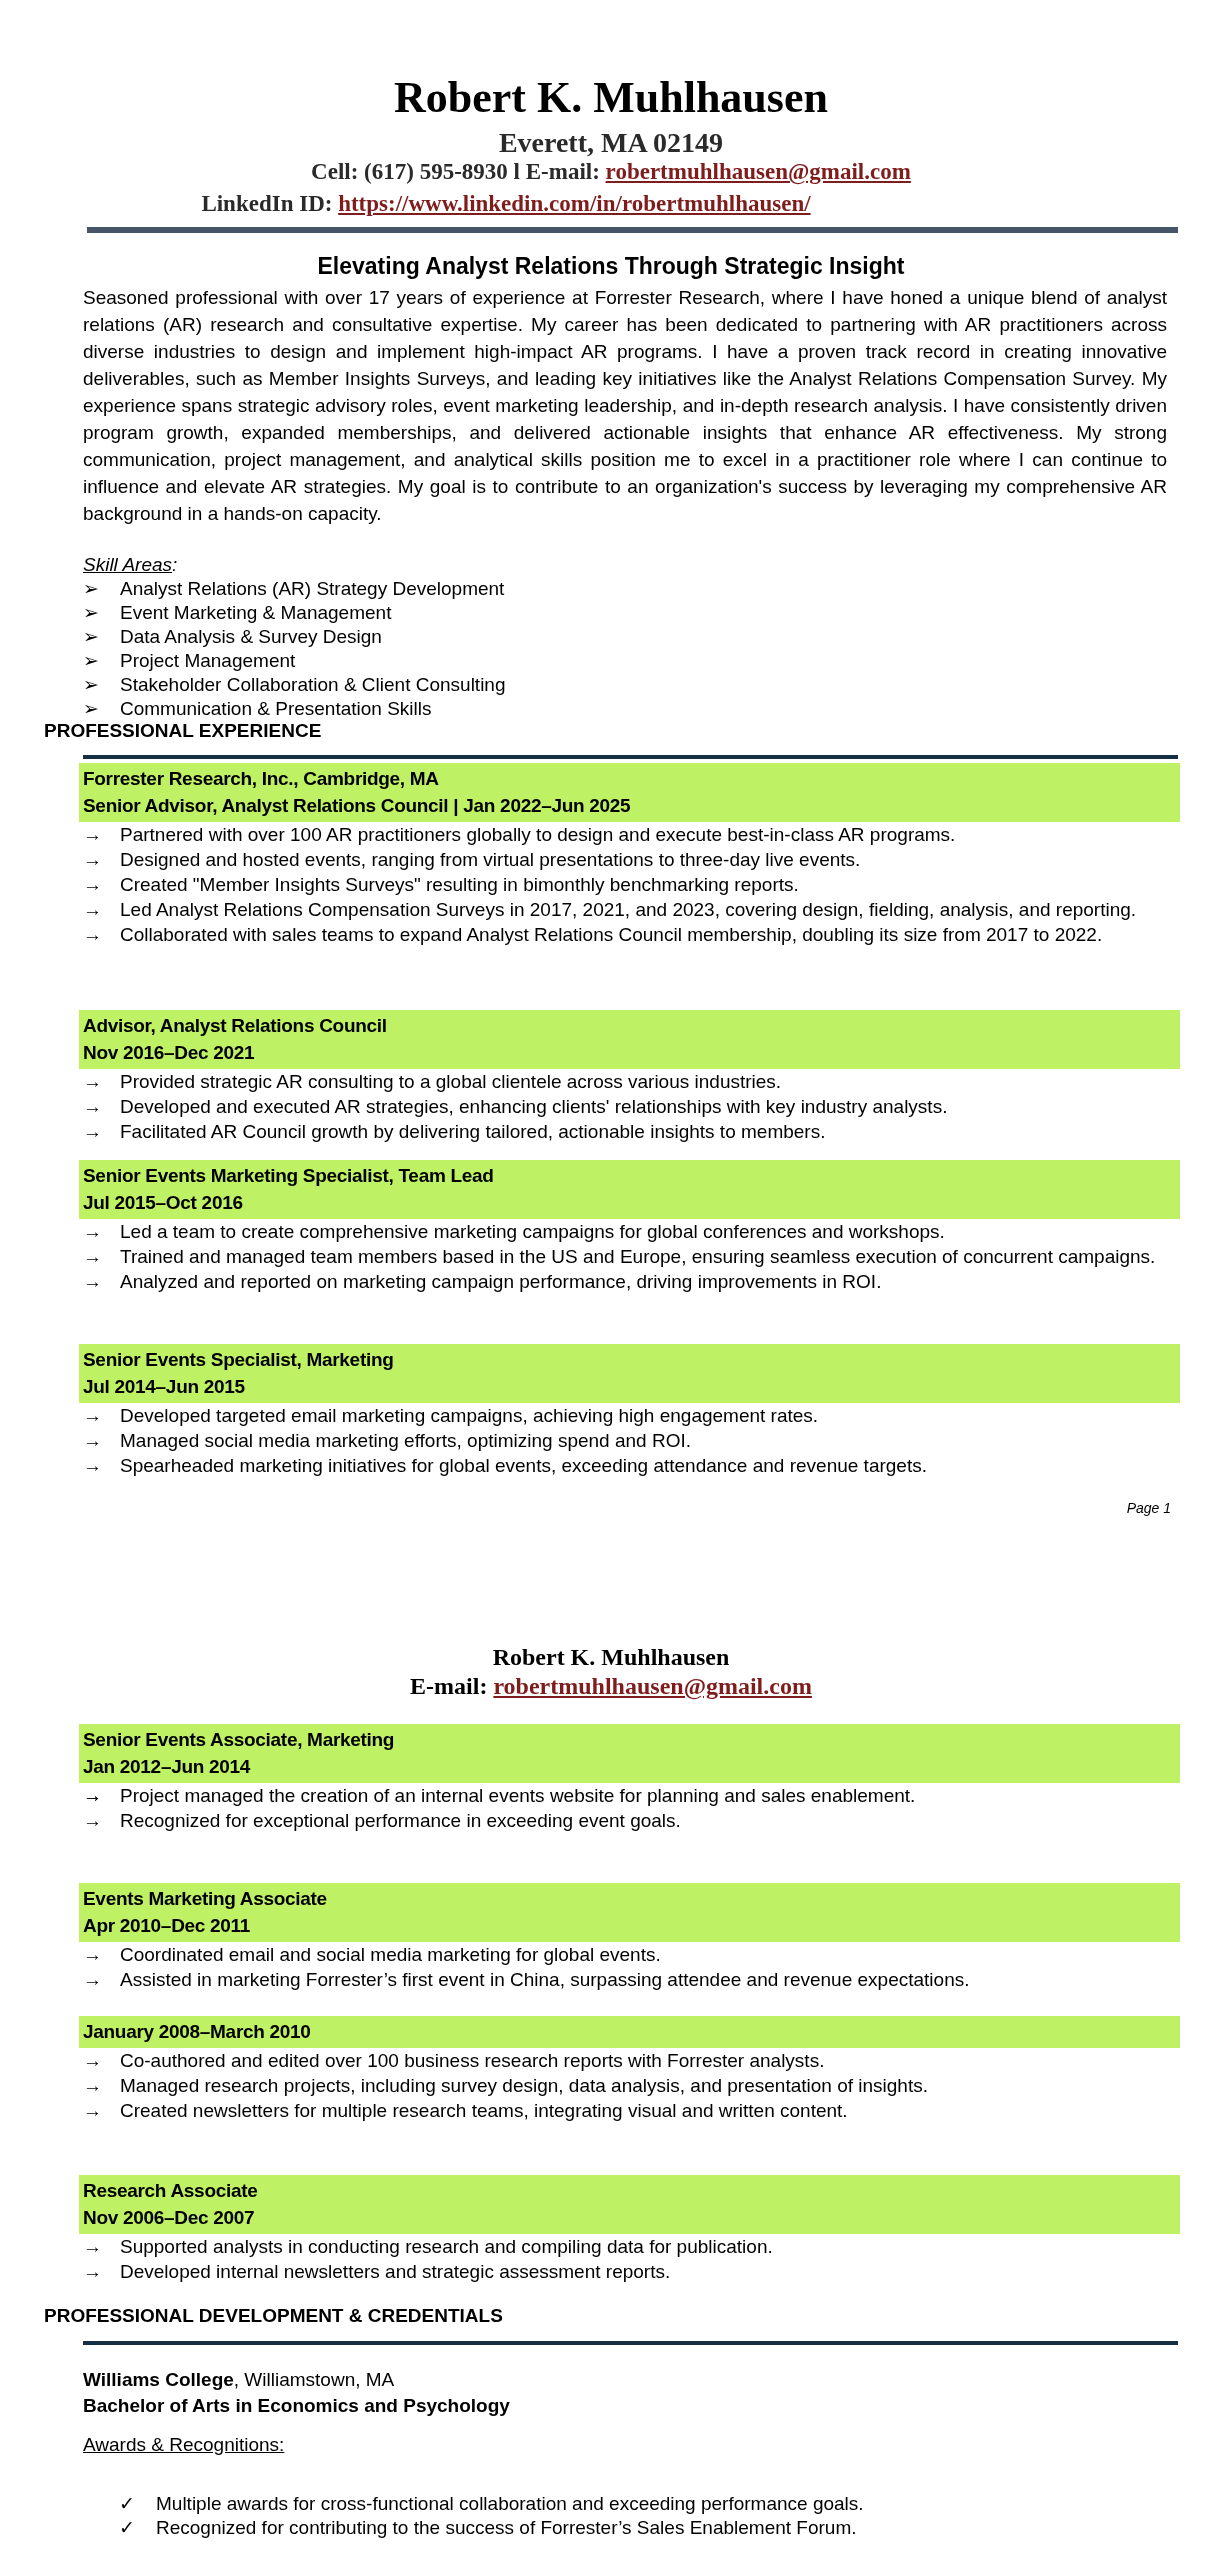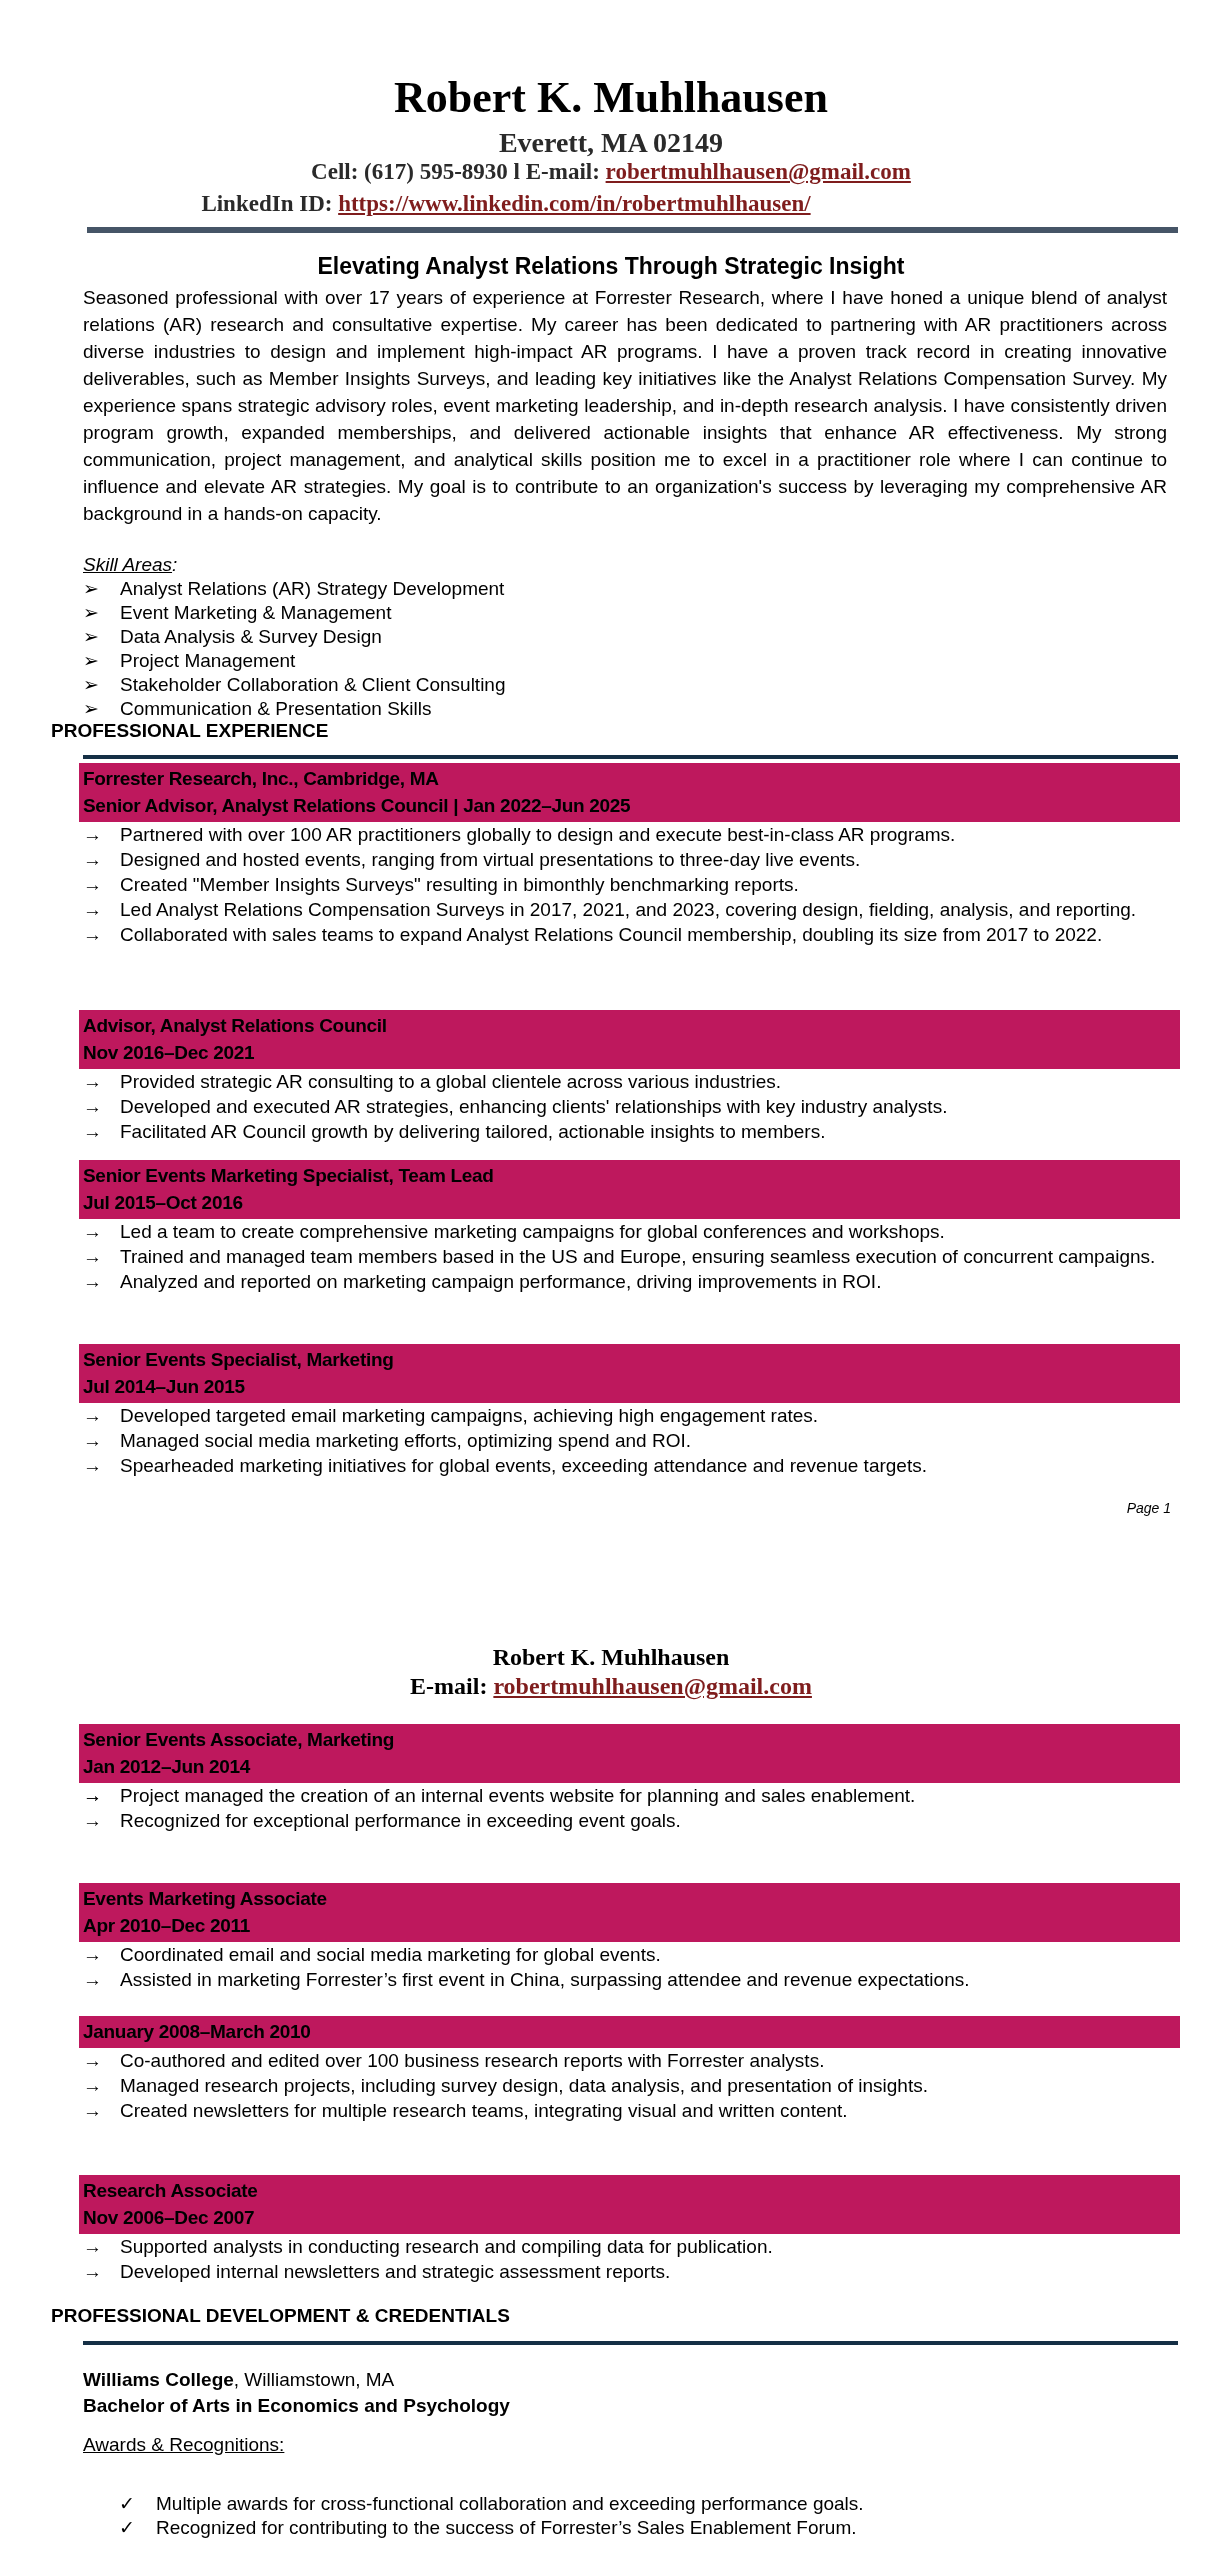--- a/index.html
+++ b/index.html
@@ -16,25 +16,25 @@
   #header-rule { position:absolute; left:87px; top:227px; width:1091px; height:6px; background:#465567; }
 
   #headline { position:absolute; left:0; width:1222px; top:252px; font-size:23px; font-weight:bold; line-height:28px; }
   #summary { position:absolute; left:83px; width:1084px; top:284px; font-size:19px; line-height:27px; text-align:justify; }
 
   #skills-label { position:absolute; left:83px; top:553px; font-size:19px; font-style:italic; text-decoration:underline; line-height:24px; }
   #skills { position:absolute; left:83px; top:577px; list-style:none; margin:0; padding:0; font-size:19px; line-height:24px; }
   #skills li { position:relative; padding-left:37px; }
   #skills li .mk { position:absolute; left:0; top:0; }
 
-  .sec-title { position:absolute; left:15px; width:1133px; font-size:19px; font-weight:bold; line-height:24px;padding-left:36px; }
+  .sec-title { position:absolute; left:8px; width:1133px; font-size:19px; font-weight:bold; line-height:24px;padding-left:36px; }
   .sec-rule { position:absolute; left:83px; width:1095px; height:4px; background:#152f45; }
 
   .job { position:absolute; left:79px; width:1101px; }
-  .job-head { background:#be185d; padding:2px 4px 3px 4px; }
+  .job-head { background:#bef264; padding:2px 4px 3px 4px; }
   .job-head div { font-family:"Liberation Sans Narrow", "Liberation Sans", sans-serif; font-weight:bold; font-size:19px; line-height:27px; letter-spacing:-0.3px; }
   .bullets { list-style:none; margin:0; padding:0 0 0 4px; font-size:19px; line-height:25px; }
   .bullets li { position:relative; padding-left:37px; text-align:justify; }
   .bullets li .mk { position:absolute; left:0; top:0; }
 
   #page1 { position:absolute; right:51px; top:1496px; font-size:14px; font-style:italic; line-height:24px; }
 
   #p2-name { position:absolute; left:0; width:1222px; top:1642px; font-size:24px; font-weight:bold; line-height:30px; }
   #p2-email { position:absolute; left:0; width:1222px; top:1671px; font-size:24px; font-weight:bold; line-height:30px; }
 

